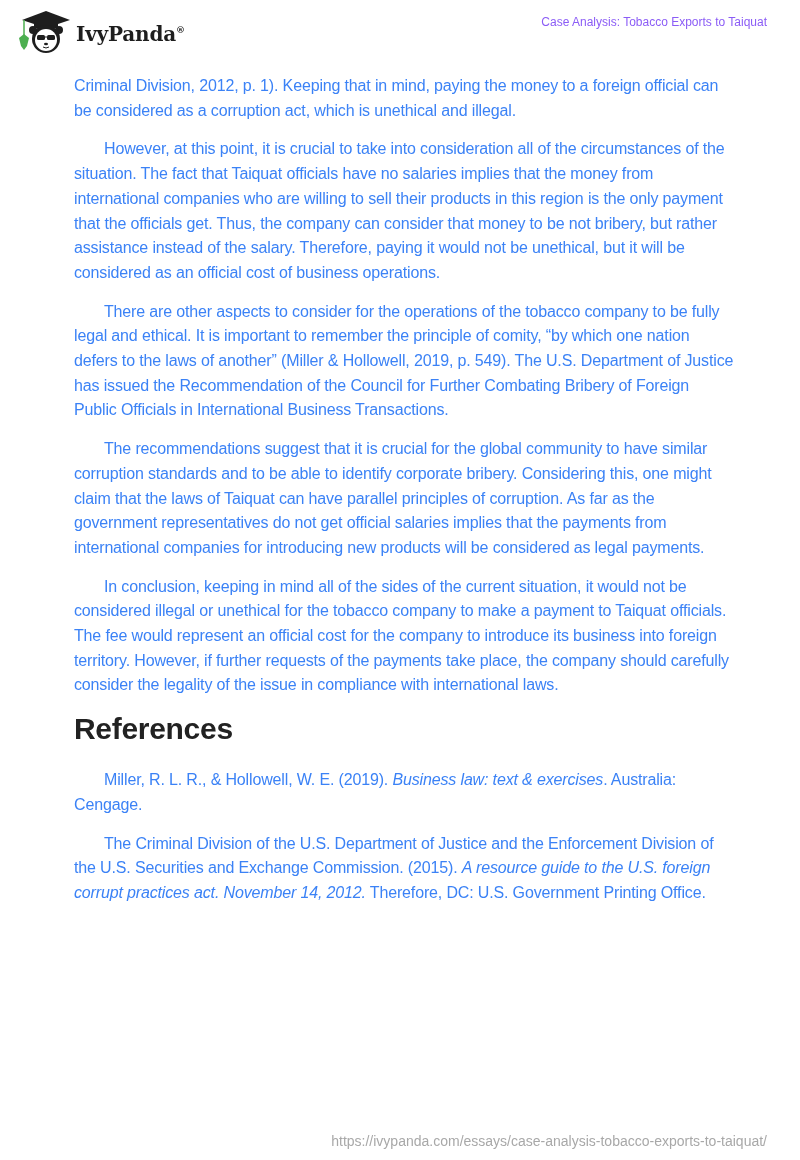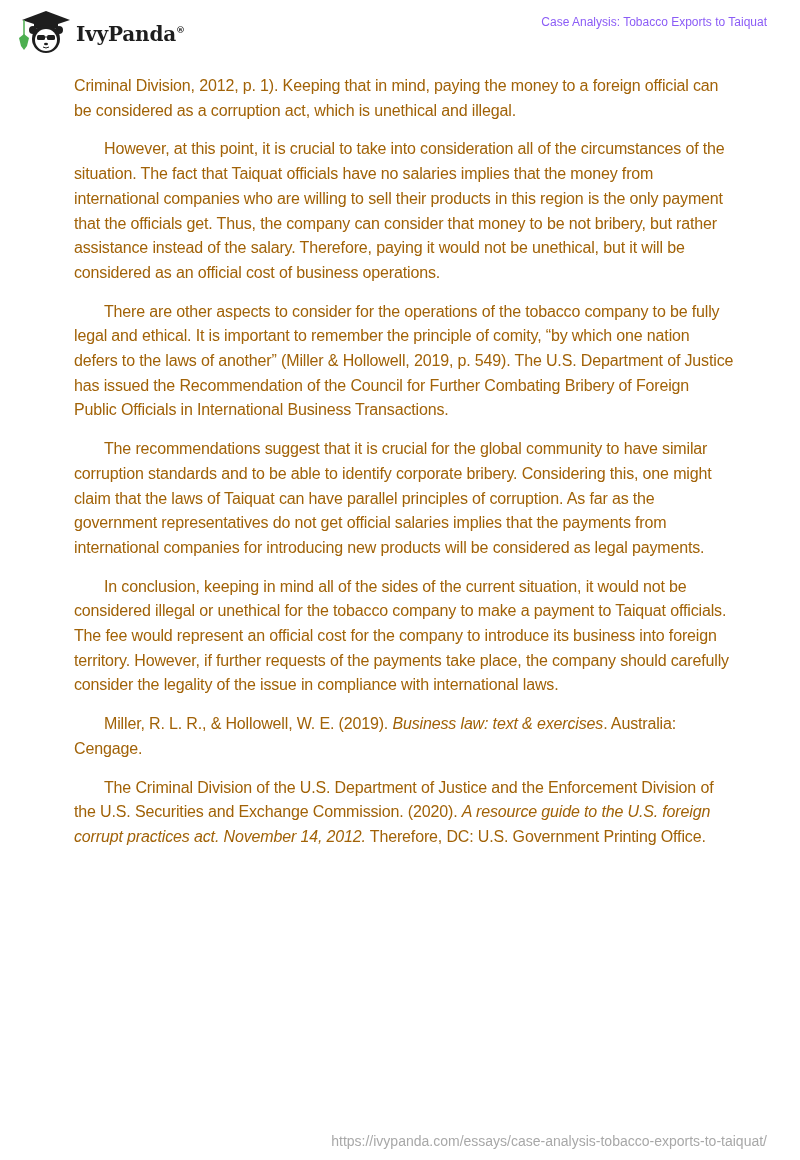--- a/index.html
+++ b/index.html
@@ -55,21 +55,21 @@
     }
     .content {
       position: absolute;
       left: 74px; top: 74px;
       width: 660px;
     }
     p.para {
       margin: 0 0 14px 0;
       font-size: 16px;
       line-height: 24.7px;
-      color: #a16207;
+      color: #3b82f6;
       letter-spacing: -0.15px;
     }
     p.para.indent {
       text-indent: 30px;
     }
     h2.refs {
       font-size: 30px;
       font-weight: bold;
       color: #222;
       margin: 8px 0 22px 0;
@@ -115,19 +115,20 @@
   <div class="doc-title">Case Analysis: Tobacco Exports to Taiquat</div>
 </div>
 
 <div class="content">
   <p class="para">Criminal Division, 2012, p. 1). Keeping that in mind, paying the money to a foreign official can be considered as a corruption act, which is unethical and illegal.</p>
   <p class="para indent">However, at this point, it is crucial to take into consideration all of the circumstances of the situation. The fact that Taiquat officials have no salaries implies that the money from international companies who are willing to sell their products in this region is the only payment that the officials get. Thus, the company can consider that money to be not bribery, but rather assistance instead of the salary. Therefore, paying it would not be unethical, but it will be considered as an official cost of business operations.</p>
   <p class="para indent">There are other aspects to consider for the operations of the tobacco company to be fully legal and ethical. It is important to remember the principle of comity, “by which one nation defers to the laws of another” (Miller &amp; Hollowell, 2019, p. 549). The U.S. Department of Justice has issued the Recommendation of the Council for Further Combating Bribery of Foreign Public Officials in International Business Transactions.</p>
   <p class="para indent">The recommendations suggest that it is crucial for the global community to have similar corruption standards and to be able to identify corporate bribery. Considering this, one might claim that the laws of Taiquat can have parallel principles of corruption. As far as the government representatives do not get official salaries implies that the payments from international companies for introducing new products will be considered as legal payments.</p>
   <p class="para indent">In conclusion, keeping in mind all of the sides of the current situation, it would not be considered illegal or unethical for the tobacco company to make a payment to Taiquat officials. The fee would represent an official cost for the company to introduce its business into foreign territory. However, if further requests of the payments take place, the company should carefully consider the legality of the issue in compliance with international laws.</p>
 
+  <h2 class="refs">References</h2>
 
   <p class="para indent"><span>Miller, R. L. R., &amp; Hollowell, W. E. (2019). </span><em>Business law: text &amp; exercises</em><span>. Australia: Cengage.</span></p>
 
-  <p class="para indent"><span>The Criminal Division of the U.S. Department of Justice and the Enforcement Division of the U.S. Securities and Exchange Commission. (2020). </span><em>A resource guide to the U.S. foreign corrupt practices act. November 14, 2012.</em><span> Therefore, DC: U.S. Government Printing Office.</span></p>
+  <p class="para indent"><span>The Criminal Division of the U.S. Department of Justice and the Enforcement Division of the U.S. Securities and Exchange Commission. (2015). </span><em>A resource guide to the U.S. foreign corrupt practices act. November 14, 2012.</em><span> Therefore, DC: U.S. Government Printing Office.</span></p>
 </div>
 
 <a class="footer-url">https://ivypanda.com/essays/case-analysis-tobacco-exports-to-taiquat/</a>
 
 </body></html>

